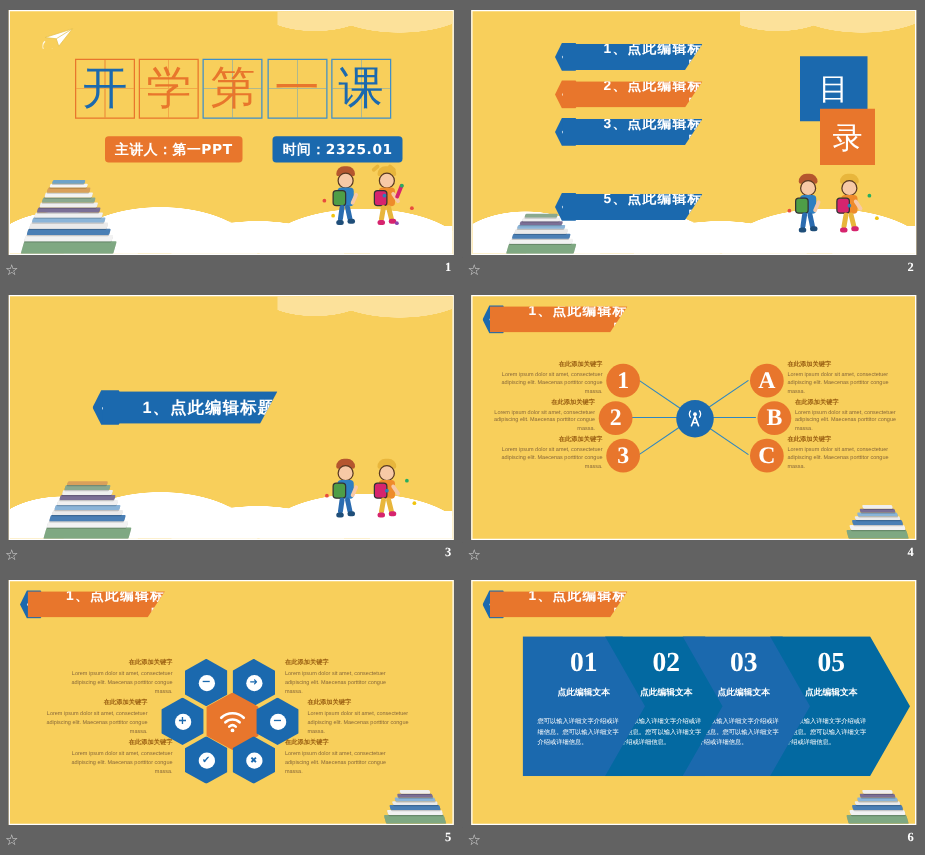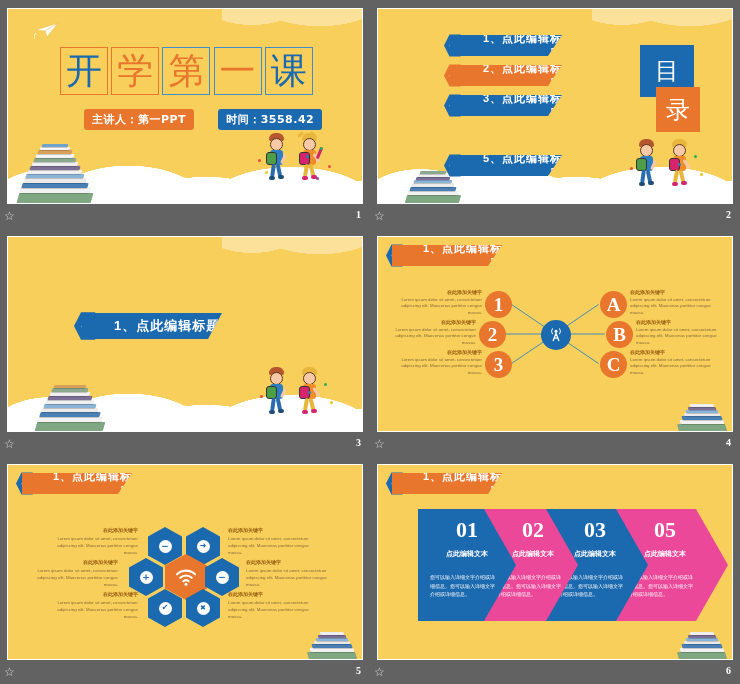--- a/index.html
+++ b/index.html
@@ -167,21 +167,21 @@
   .hx-txt.l { text-align:right; }
   .hx-txt.r { text-align:left; }
 
   
   .chev {
     position:absolute; top:44px; width:112px; height:112px; color:#fff;
     clip-path:polygon(0 0, 80px 0, 112px 56px, 80px 112px, 0 112px, 32px 56px);
   }
   .chev.first { clip-path:polygon(0 0, 80px 0, 112px 56px, 80px 112px, 0 112px, 0 56px); }
   .chev.b { background:#1B69AE; }
-  .chev.o { background:#ec4899; }
+  .chev.o { background:#0369a1; }
   .chev .num { position:absolute; left:18px; top:8px; width:62px; text-align:center;
                font-size:22px; font-weight:bold; font-family:"Liberation Serif",serif; }
   .chev .ct { position:absolute; left:14px; top:40px; width:70px; text-align:center;
               font-size:7px; font-weight:bold; font-family:"DejaVu Sans",sans-serif; }
   .chev .cd { position:absolute; left:12px; top:64px; width:68px;
               font-size:5px; line-height:1.7; font-family:"DejaVu Sans",sans-serif; }
 </style>
 </head>
 <body>
 
@@ -213,21 +213,21 @@
         <div class="hzbox" style="color:#4a9ad4;border:1.4px solid #3E8FC9;">
           <span class="hzchar" style="color:#E8762C;">一</span>
         </div>
         <div class="hzbox" style="color:#4a9ad4;border:1.4px solid #3E8FC9;">
           <span class="hzchar" style="color:#1B69AE;">课</span>
         </div>
       </div>
 
       <div class="badges">
         <div class="badge o">主讲人：第一PPT</div>
-        <div class="badge b">时间：3558.42</div>
+        <div class="badge b">时间：2325.01</div>
       </div>
 
       <div class="books" style="left:-4px;bottom:-2px;width:100px;height:80px;">
         <div class="bk" style="left:14px;bottom:2px;width:74px;height:10px;background:#7FA882;transform:skewX(-16deg);"></div>
         <div class="bk" style="left:16px;bottom:12px;width:70px;height:5px;background:#f2f2f2;transform:skewX(-16deg);"></div>
         <div class="bk" style="left:18px;bottom:17px;width:66px;height:5px;background:#4a7fb5;transform:skewX(-16deg);"></div>
         <div class="bk" style="left:20px;bottom:22px;width:62px;height:5px;background:#eaeaea;transform:skewX(-16deg);"></div>
         <div class="bk" style="left:22px;bottom:27px;width:58px;height:4px;background:#8ab4d8;transform:skewX(-16deg);"></div>
         <div class="bk" style="left:24px;bottom:31px;width:54px;height:4px;background:#f0f0f0;transform:skewX(-16deg);"></div>
         <div class="bk" style="left:26px;bottom:35px;width:50px;height:4px;background:#7b6f96;transform:skewX(-16deg);"></div>

